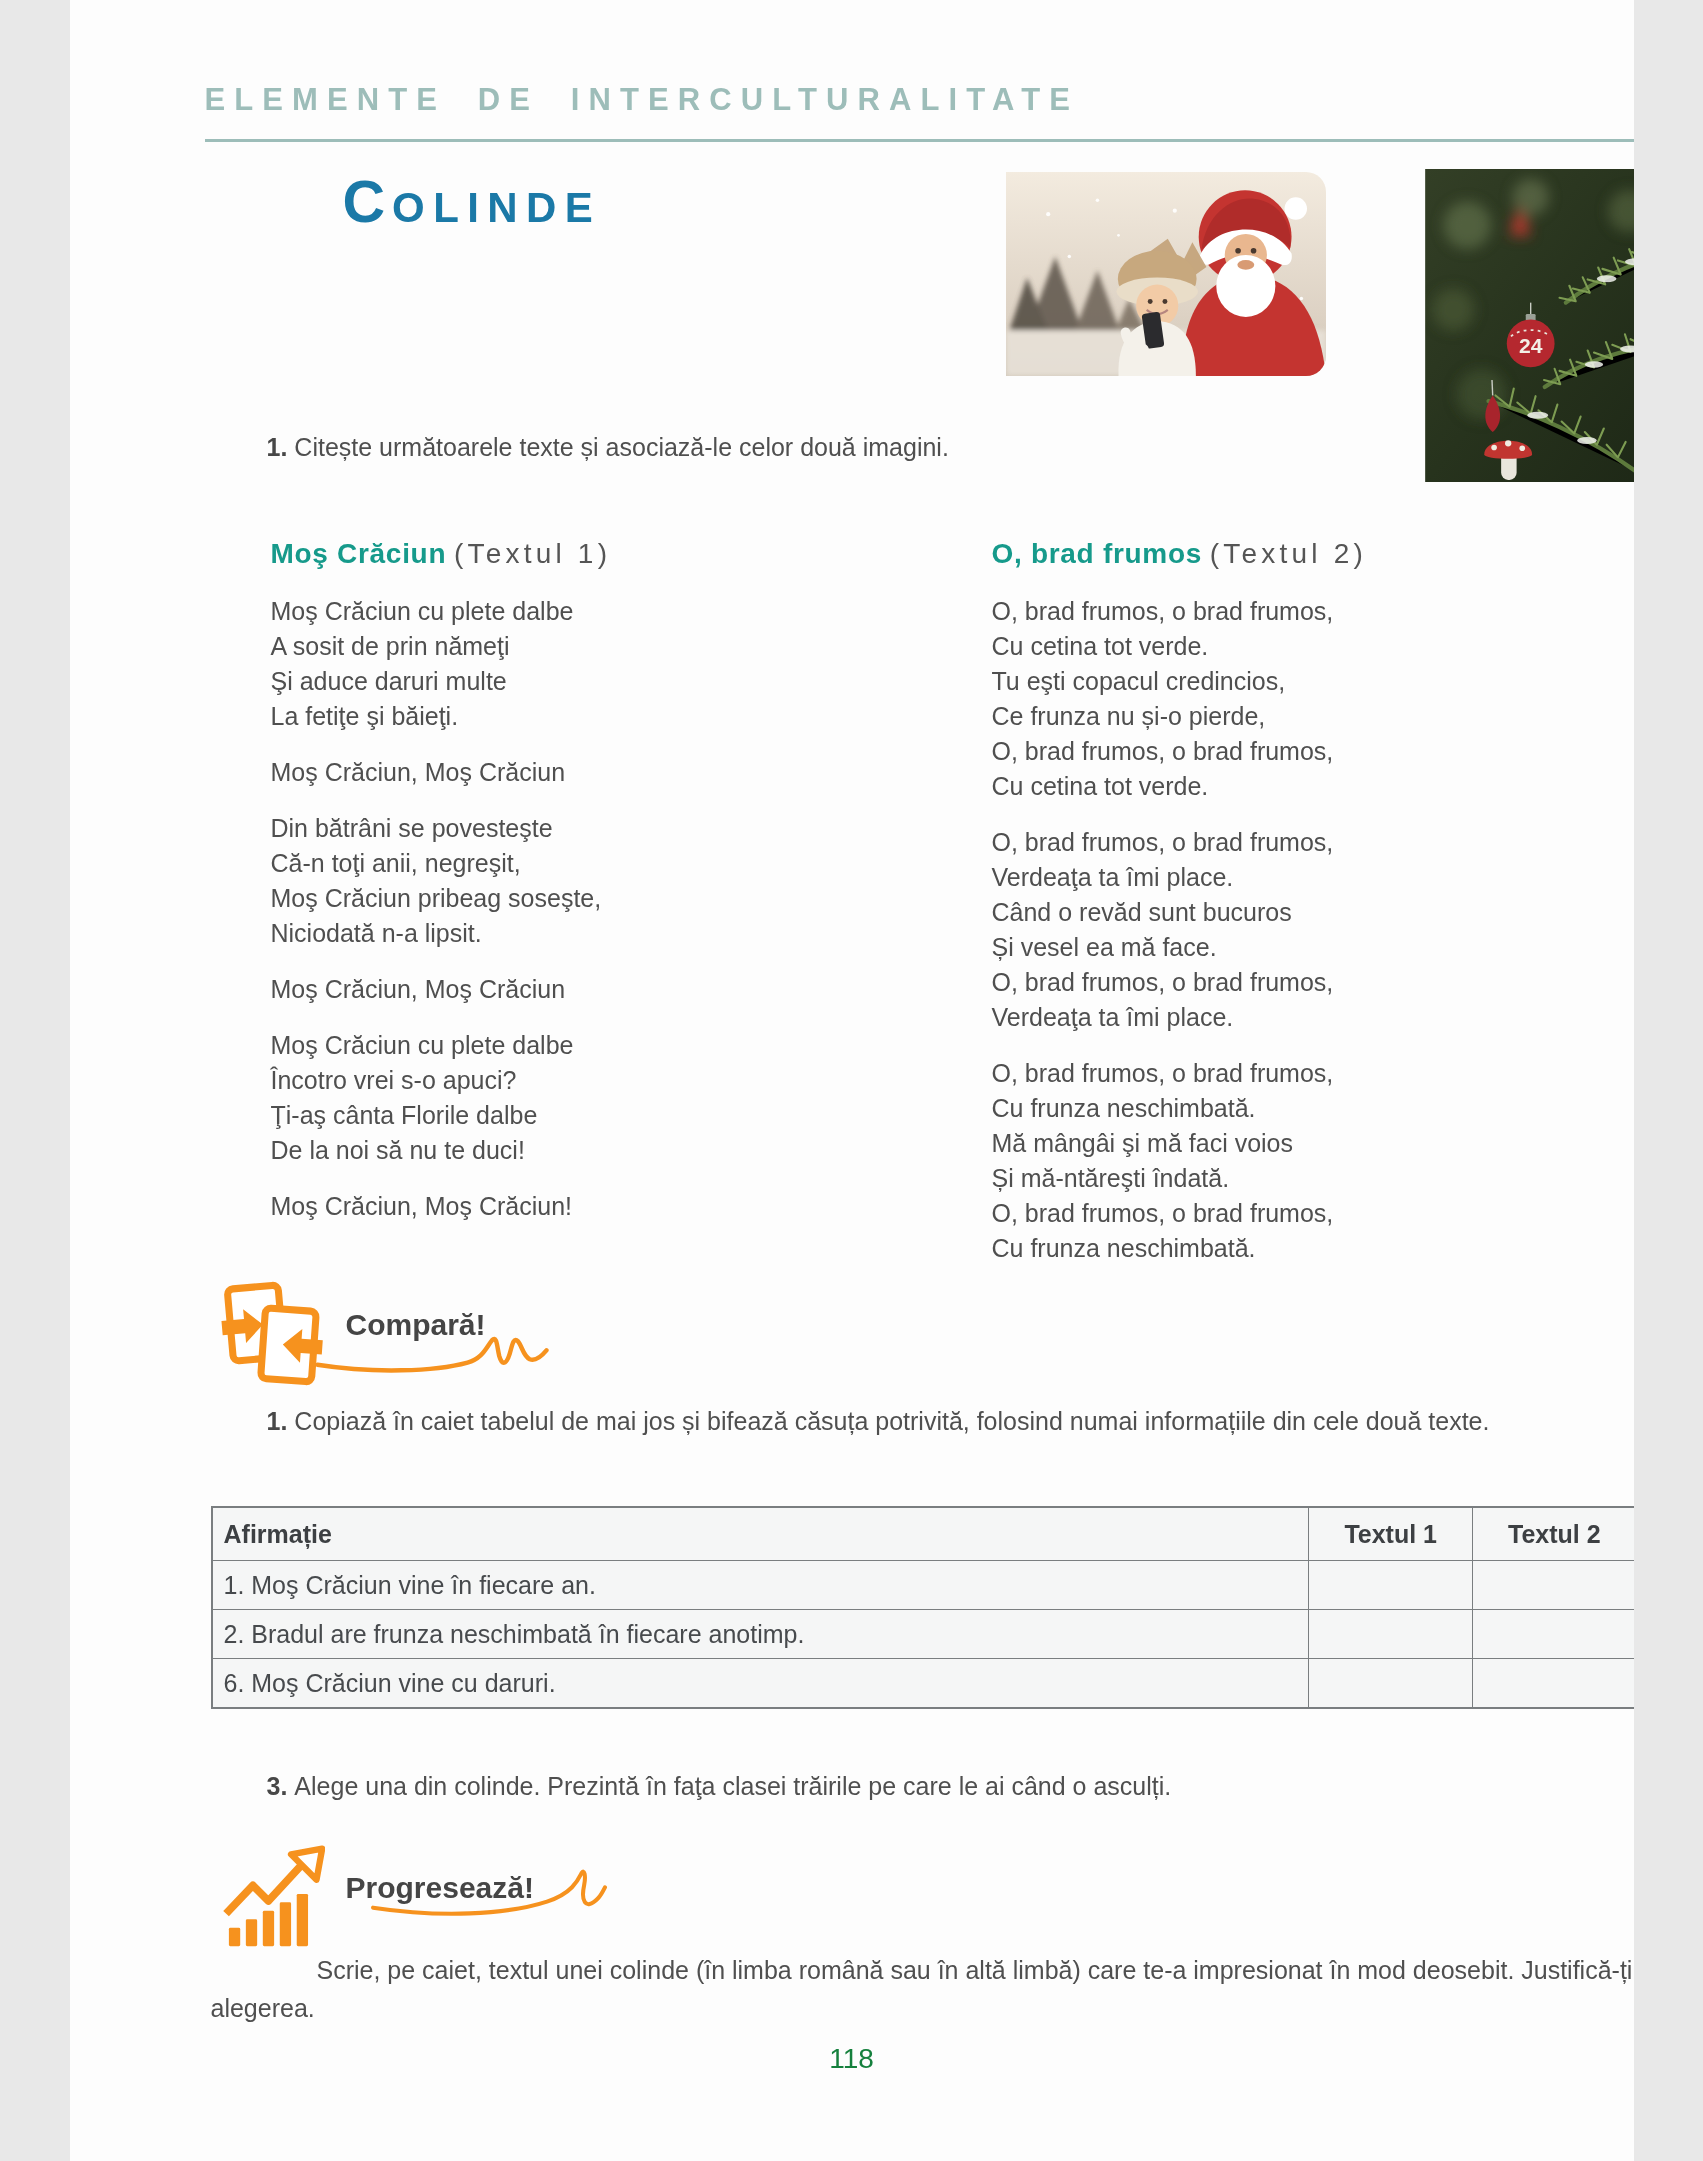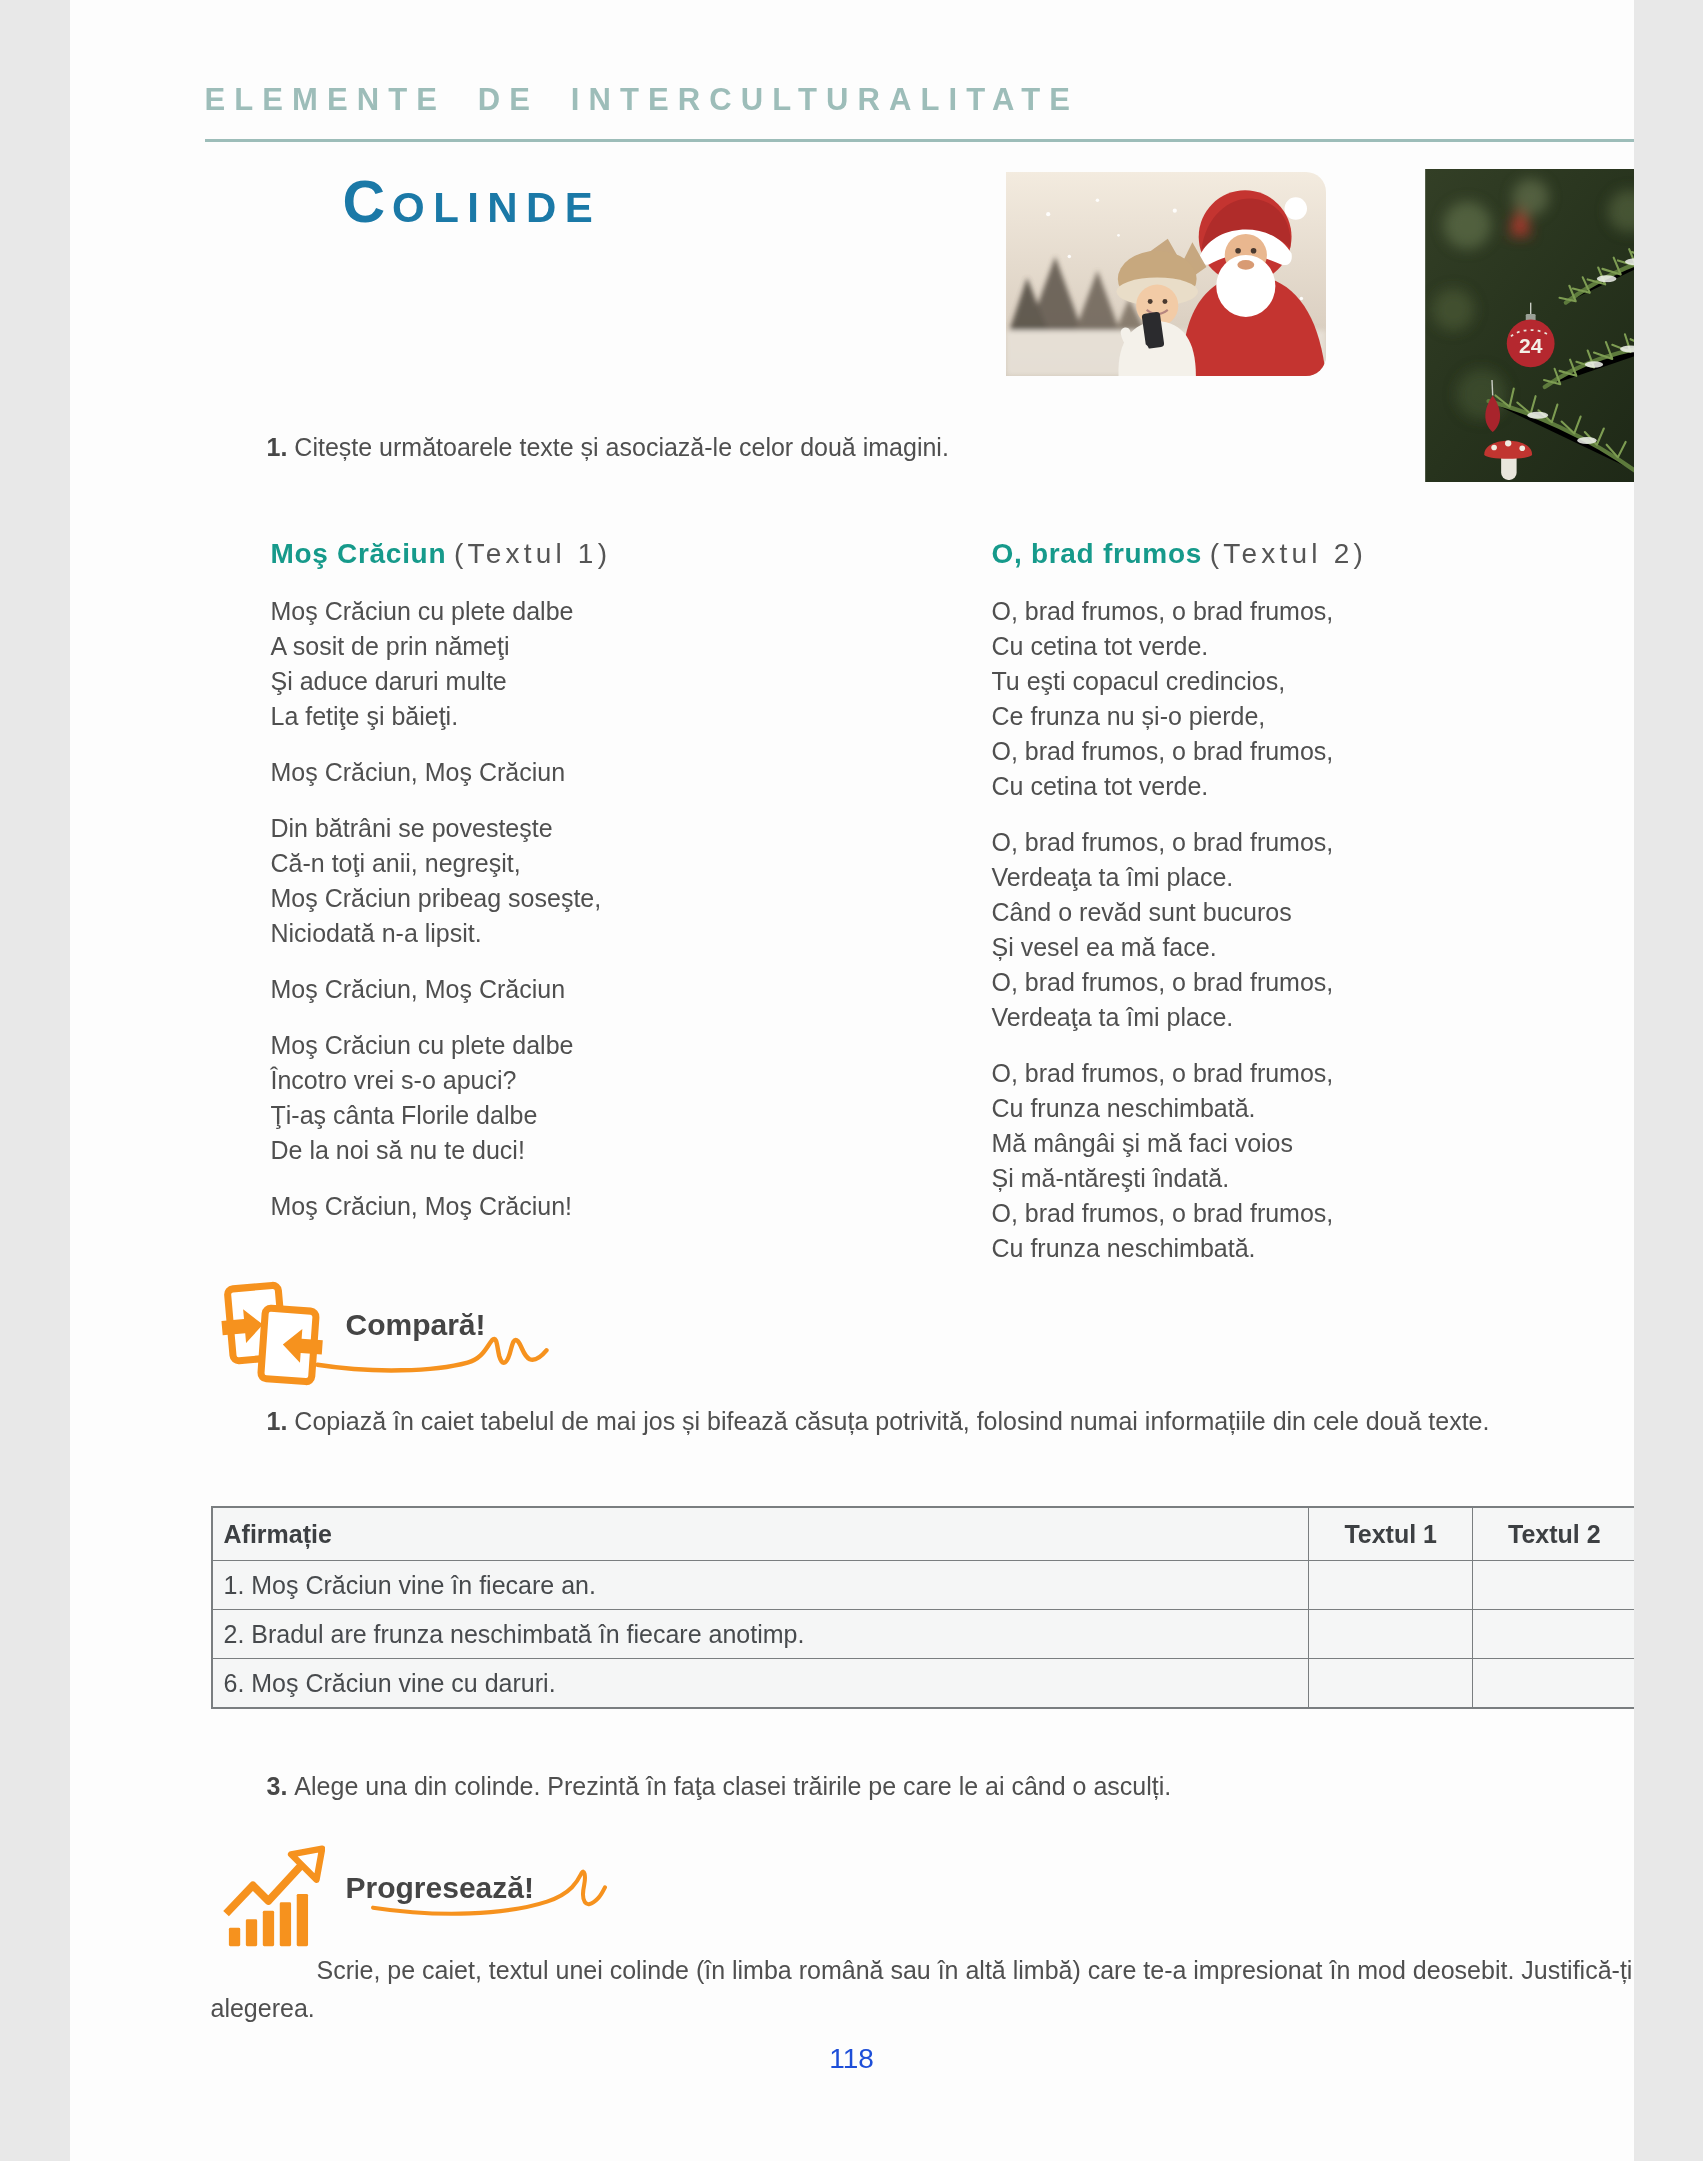--- a/index.html
+++ b/index.html
@@ -57,21 +57,21 @@
     font-size:25px;color:#3d4043;padding:0 11px;
   }
   .cmp-table{border:2.1px solid #7a7e80;}
   .cmp-table th{font-weight:bold;text-align:left;height:52px;}
   .cmp-table th.center{text-align:center;padding:0;}
   .cmp-table td{height:48px;font-weight:normal;color:#474a4d;}
   
   .question{position:absolute;left:197px;font-size:25px;}
   
   .page-number{position:absolute;left:0;top:2043px;width:100%;text-align:center;
-    font-size:28px;color:#1d4ed8;}
+    font-size:28px;color:#15803d;}
 </style>
 </head>
 <body>
 
 <div class="page">
 
   <div class="kicker">ELEMENTE DE INTERCULTURALITATE</div>
   <div class="header-rule"></div>
   <div class="page-title"><span class="bigcap">C</span><span>OLINDE</span></div>
 

